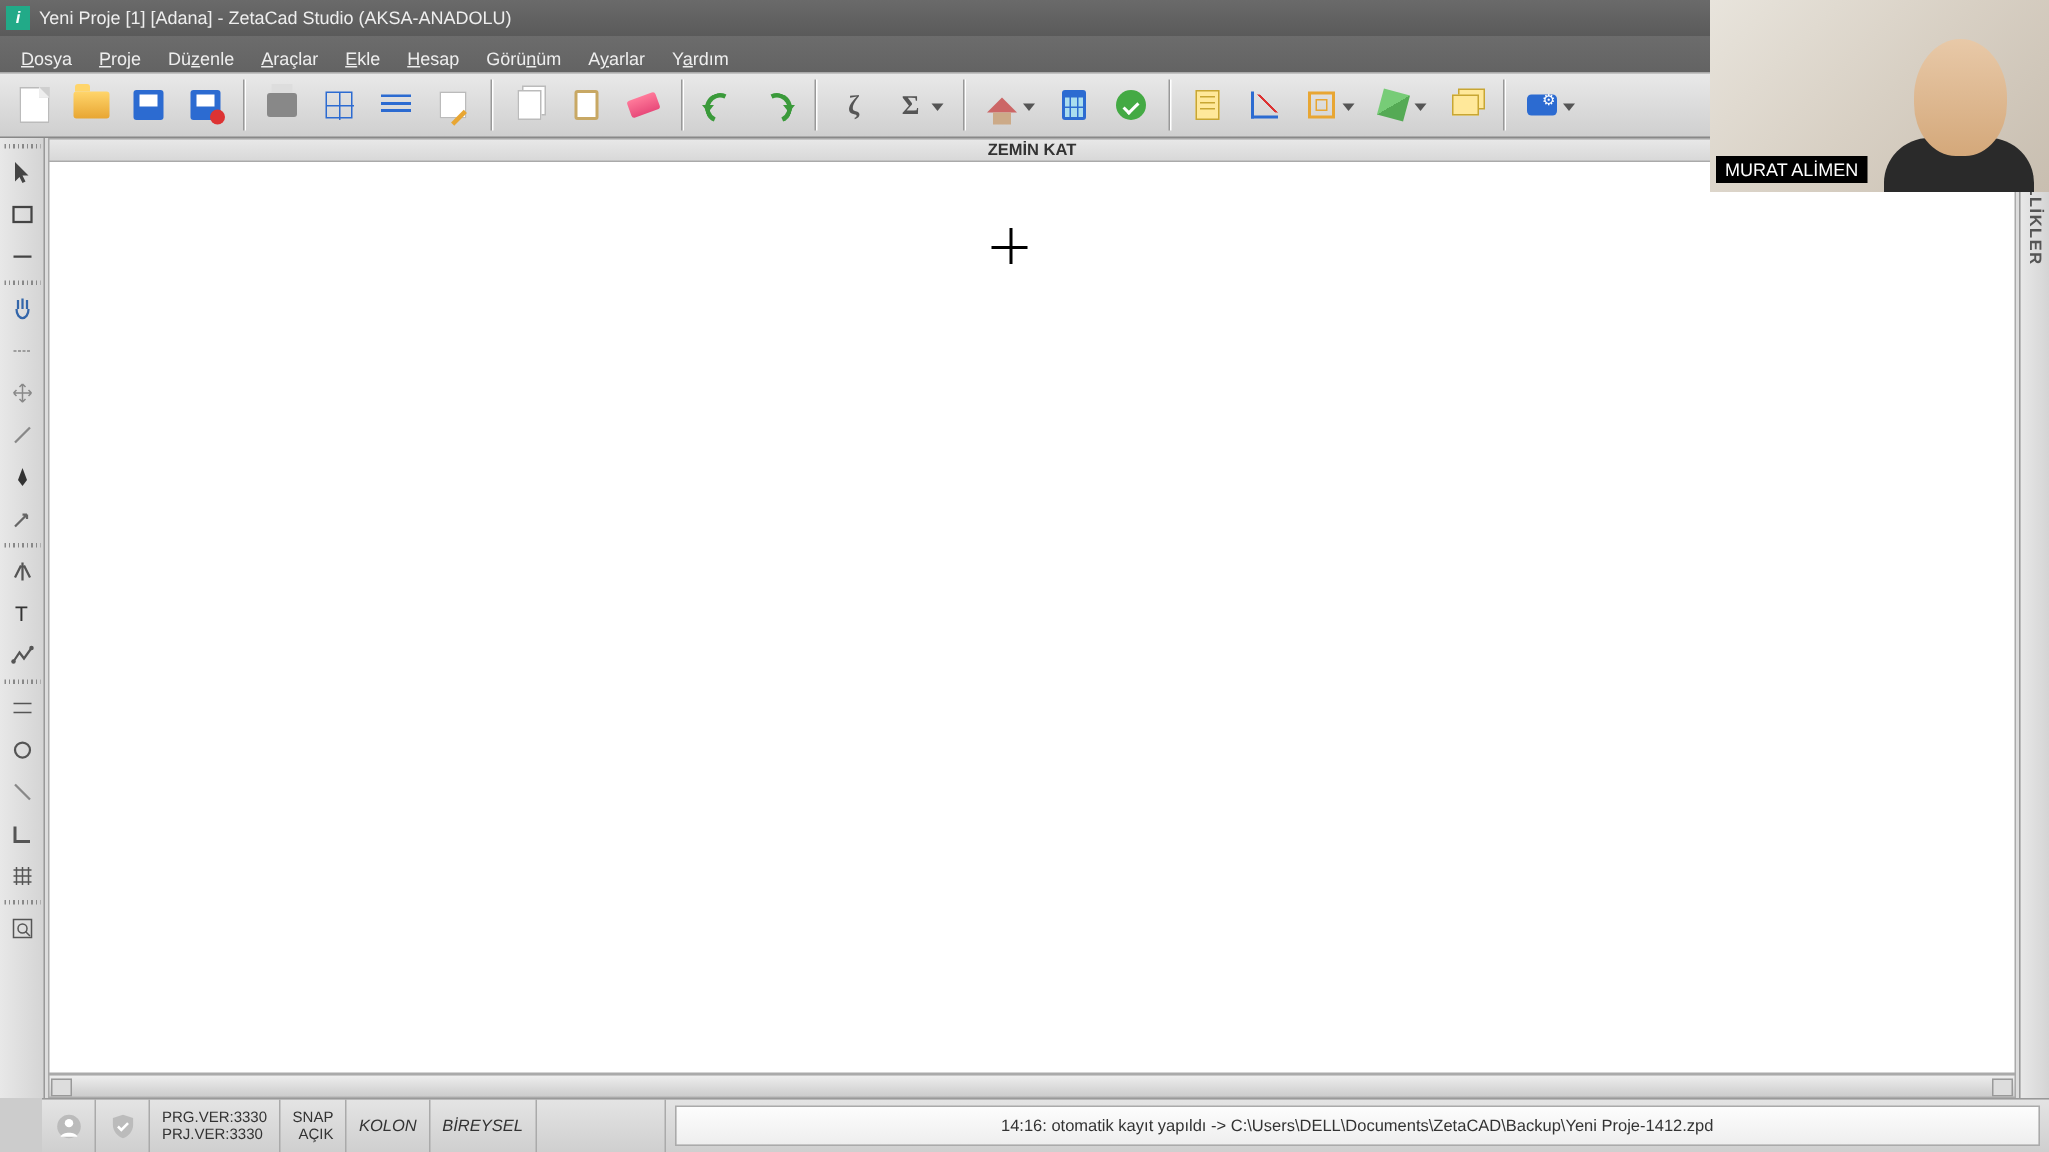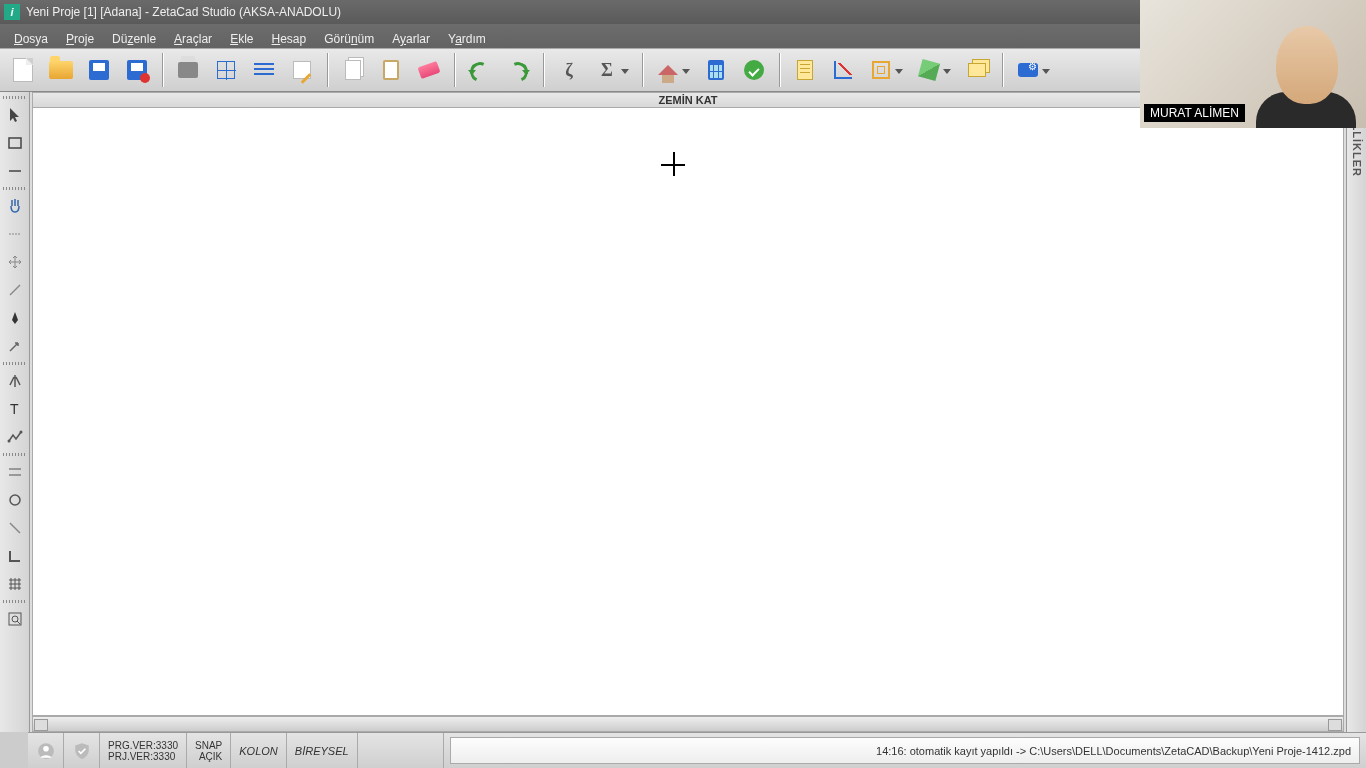--- a/index.html
+++ b/index.html
@@ -49,21 +49,21 @@
 
 .right-panel{width:20px;background:linear-gradient(90deg,#e8e8e8,#d4d4d4);border-left:1px solid #999;display:flex;align-items:flex-start;justify-content:center;padding-top:6px;}
 .right-panel span{writing-mode:vertical-rl;font-size:11px;font-weight:bold;color:#555;letter-spacing:1px;}
 
 
 .status{position:absolute;left:0;right:0;bottom:0;height:36px;background:linear-gradient(#e4e4e4,#cfcfcf);border-top:1px solid #999;display:flex;align-items:stretch;margin-left:28px;}
 .sbtn{width:36px;border-right:1px solid #aaa;display:flex;align-items:center;justify-content:center;}
 .scell{border-right:1px solid #aaa;padding:2px 8px;display:flex;flex-direction:column;justify-content:center;font-size:10px;font-family:Consolas,monospace;color:#333;}
 .scell.single{font-size:11px;align-items:center;font-family:"Segoe UI";font-style:italic;}
 .sgap{width:86px;border-right:1px solid #aaa;}
-.smsg{flex:1;border:1px solid #aaa;margin:4px 6px;background:linear-gradient(#fdfdfd,#eee);display:flex;align-items:center;justify-content:flex-end;font-size:11px;color:#333;padding:0 8px;white-space:nowrap;overflow:hidden;}
+.smsg{flex:1;border:1px solid #aaa;margin:4px 6px;background:linear-gradient(#fdfdfd,#eee);display:flex;align-items:center;justify-content:center;font-size:11px;color:#333;padding:0 8px;white-space:nowrap;overflow:hidden;}
 
 
 .i-doc{width:20px;height:24px;background:#fff;border:1px solid #bbb;position:relative;}
 .i-doc::after{content:"";position:absolute;top:-1px;right:-1px;border-top:7px solid #cfcfcf;border-left:7px solid #eee;}
 .i-folder{width:24px;height:18px;background:linear-gradient(#ffd56b,#e8a633);border-radius:2px;position:relative;}
 .i-folder::before{content:"";position:absolute;top:-5px;left:1px;width:10px;height:5px;background:#ffd56b;border-radius:2px 2px 0 0;}
 .i-save{width:20px;height:20px;background:#2c6bd1;border-radius:2px;position:relative;}
 .i-save::after{content:"";position:absolute;top:3px;left:4px;width:12px;height:8px;background:#fff;}
 .i-save2{width:20px;height:20px;background:#2c6bd1;border-radius:2px;position:relative;}
 .i-save2::after{content:"";position:absolute;top:3px;left:4px;width:12px;height:8px;background:#fff;}

